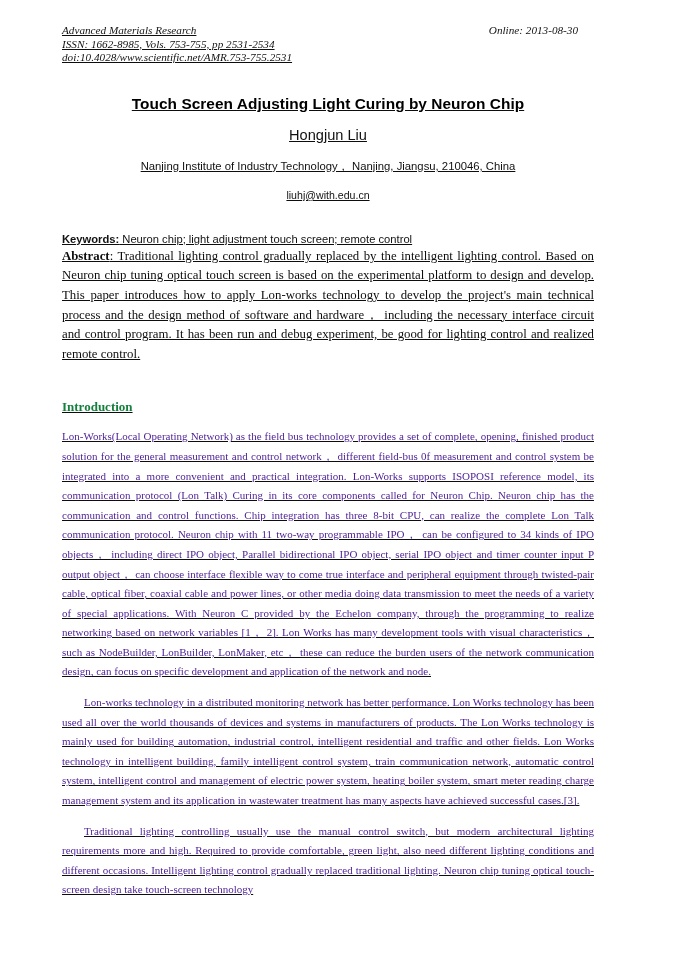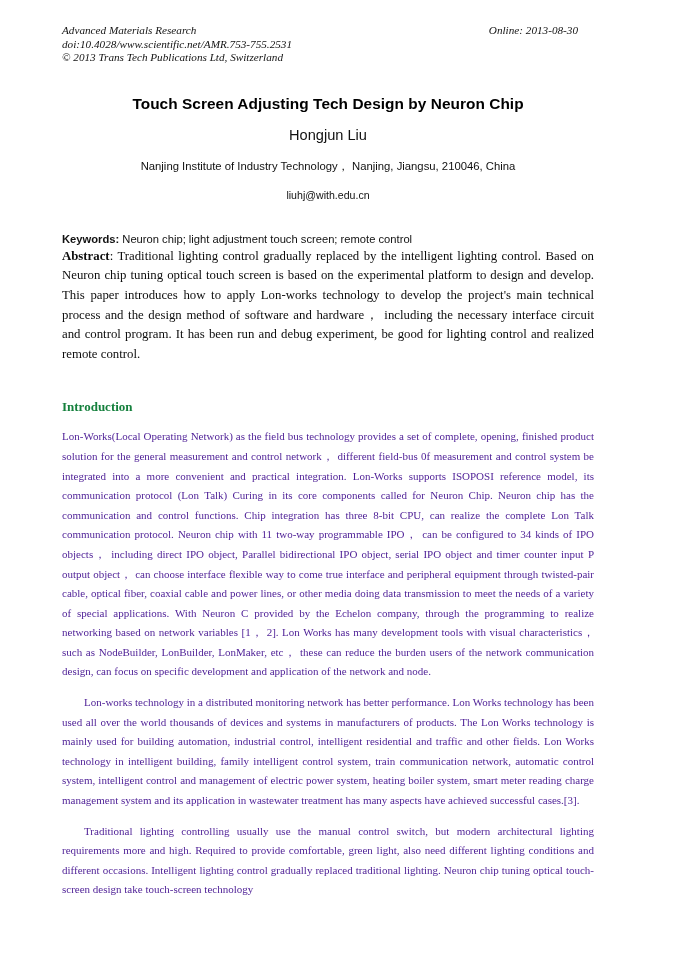--- a/index.html
+++ b/index.html
@@ -17,20 +17,21 @@
     -webkit-font-smoothing: antialiased;
   }
 
   .page {
     position: relative;
     width: 656px;
     height: 959px;
     box-sizing: border-box;
     padding: 24px 62px 0 62px;
     background: #ffffff;
+    text-decoration: underline;
   }
 
   
   .journal-header {
     position: relative;
     font-family: "Liberation Serif", serif;
     font-style: italic;
     font-size: 11.2px;
     line-height: 13.6px;
     color: #121212;
@@ -136,26 +137,26 @@
     text-indent: 22px;
   }
 </style>
 </head>
 <body>
 
 <div class="page">
 
   <div class="journal-header">
     <span class="hline">Advanced Materials Research</span>
+    <span class="hline">ISSN: 1662-8985, Vols. 753-755, pp 2531-2534</span>
     <span class="hline">doi:10.4028/www.scientific.net/AMR.753-755.2531</span>
-    <span class="hline">© 2013 Trans Tech Publications Ltd, Switzerland</span>
     <span class="online-date">Online: 2013-08-30</span>
   </div>
 
-  <h1 class="title">Touch Screen Adjusting Tech Design by Neuron Chip</h1>
+  <h1 class="title">Touch Screen Adjusting Light Curing by Neuron Chip</h1>
 
   <div class="author">Hongjun Liu</div>
 
   <div class="affiliation">Nanjing Institute of Industry Technology， Nanjing, Jiangsu, 210046, China</div>
 
   <div class="email">liuhj@with.edu.cn</div>
 
   <div class="keywords"><span class="kw-label">Keywords:</span><span> Neuron chip; light adjustment touch screen; remote control</span></div>
 
   <div class="abstract"><span class="ab-label">Abstract</span><span>: Traditional lighting control gradually replaced by the intelligent lighting control. Based on Neuron chip tuning optical touch screen is based on the experimental platform to design and develop. This paper introduces how to apply Lon-works technology to develop the project's main technical process and the   design method of software and hardware， including the necessary interface circuit and control program. It has been run and debug experiment,   be good for lighting control and     realized remote control.</span></div>

